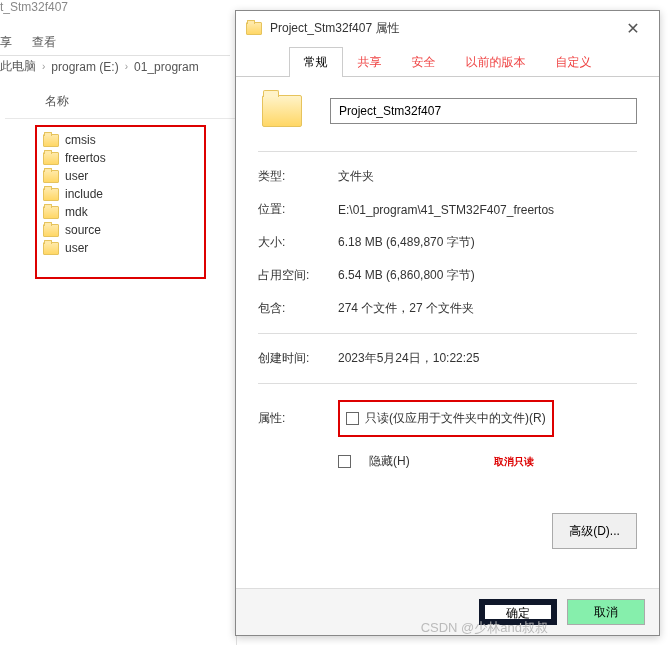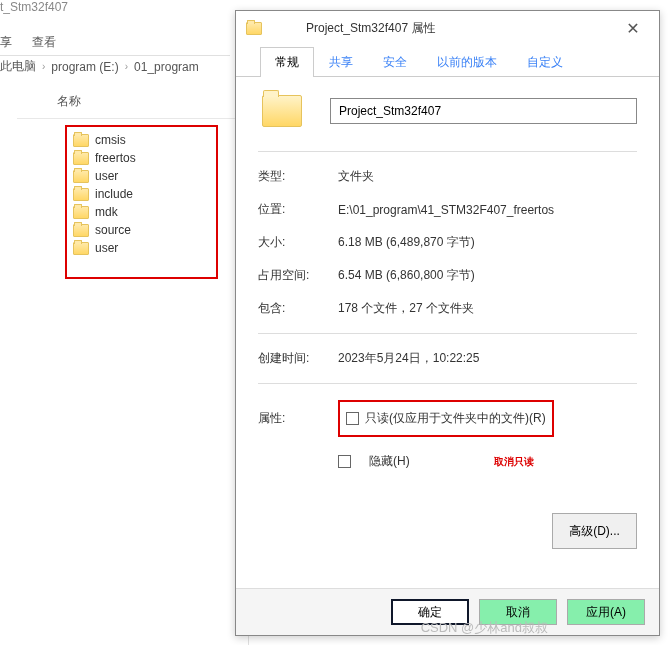--- a/index.html
+++ b/index.html
@@ -5,53 +5,53 @@
 * { box-sizing: border-box; margin: 0; padding: 0; font-family: "Microsoft YaHei", SimSun, sans-serif; font-size: 12px; }
 body { background: #fff; width: 668px; height: 645px; position: relative; overflow: hidden; }
 
 
 .explorer { position: absolute; top: 0; left: 0; width: 668px; height: 645px; background: #fff; }
 .exp-title { position: absolute; top: 0; left: 0; color: #888; }
 .exp-menu { position: absolute; top: 30px; left: 0; padding: 4px 0; display: flex; gap: 20px; color: #555; border-bottom: 1px solid #e0e0e0; width: 230px; }
 .exp-menu span { cursor: default; }
 .exp-path { position: absolute; top: 58px; left: 0; display: flex; align-items: center; gap: 6px; color: #555; }
 .exp-path .chev { color: #999; font-size: 10px; }
-.exp-body { position: absolute; top: 85px; left: 17px; width: 232px; bottom: 0; border-right: 1px solid #e0e0e0; }
+.exp-body { position: absolute; top: 85px; left: 5px; width: 232px; bottom: 0; border-right: 1px solid #e0e0e0; }
 .col-header { padding: 8px 40px; color: #555; border-bottom: 1px solid #e8e8e8; }
-.folder-frame { margin: 6px 30px 0 48px; border: 2px solid #d00; padding: 4px 6px 20px 6px; }
+.folder-frame { margin: 6px 30px 0 30px; border: 2px solid #d00; padding: 4px 6px 20px 6px; }
 .folder-item { display: flex; align-items: center; gap: 6px; padding: 2px 0; color: #333; }
 .folder-icon { width: 16px; height: 13px; background: linear-gradient(#ffe9a8,#ffd766); border: 1px solid #e6c35c; border-radius: 1px; position: relative; }
 .folder-icon::before { content: ""; position: absolute; top: -3px; left: 0; width: 6px; height: 3px; background: #ffe9a8; border: 1px solid #e6c35c; border-bottom: none; border-radius: 1px 1px 0 0; }
 
 
 .dialog { position: absolute; top: 10px; left: 235px; width: 425px; height: 626px; background: #fff; border: 1px solid #888; box-shadow: 0 2px 8px rgba(0,0,0,0.2); display: flex; flex-direction: column; }
 .dlg-title { display: flex; align-items: center; padding: 8px 10px; gap: 8px; }
 .dlg-title .ficon { width: 16px; height: 13px; background: linear-gradient(#ffe9a8,#ffd766); border: 1px solid #e6c35c; border-radius: 1px; position: relative; }
 .dlg-title .ficon::before { content: ""; position: absolute; top: -3px; left: 0; width: 6px; height: 3px; background: #ffe9a8; border: 1px solid #e6c35c; border-bottom: none; border-radius: 1px 1px 0 0; }
-.dlg-title .ttext { flex: 1; color: #333; margin-left: 36px; }
+.dlg-title .ttext { flex: 1; color: #333; }
 .dlg-title .close { width: 32px; text-align: center; font-size: 16px; color: #555; cursor: pointer; }
-.tabs { display: flex; padding: 0 24px; border-bottom: 1px solid #ccc; }
-.tab { padding: 6px 14px; color: #3b82f6; cursor: pointer; border: 1px solid transparent; border-bottom: none; position: relative; top: 1px; }
+.tabs { display: flex; padding: 0 24px; border-bottom: 1px solid #ccc; justify-content: center; }
+.tab { padding: 6px 14px; color: #ef4444; cursor: pointer; border: 1px solid transparent; border-bottom: none; position: relative; top: 1px; }
 .tab.active { border-color: #ccc; background: #fff; color: #000; }
 .dlg-body { flex: 1; padding: 18px 22px; position: relative; }
 .row { display: flex; margin-bottom: 16px; align-items: center; }
 .row .label { width: 80px; color: #333; }
 .row .value { flex: 1; color: #333; }
 .bigicon-row { display: flex; align-items: center; gap: 28px; margin-bottom: 24px; }
 .bigicon { width: 40px; height: 32px; background: linear-gradient(#fff3c8,#ffd766); border: 1px solid #e6c35c; border-radius: 2px; position: relative; margin-left: 4px; }
 .bigicon::before { content: ""; position: absolute; top: -6px; left: 0; width: 14px; height: 6px; background: #fff3c8; border: 1px solid #e6c35c; border-bottom: none; border-radius: 2px 2px 0 0; }
 .name-input { flex: 1; border: 1px solid #888; padding: 5px 8px; font-size: 12px; }
 .hr { border: none; border-top: 1px solid #ddd; margin: 4px 0 16px 0; }
 .annot { position: absolute; top: 378px; left: 258px; color: #d00; font-weight: bold; font-size: 10px; }
 .readonly-frame { border: 2px solid #d00; padding: 8px 6px; display: inline-flex; align-items: center; gap: 6px; }
 .chk { width: 13px; height: 13px; border: 1px solid #666; background: #fff; display: inline-block; }
 .adv-btn { position: absolute; right: 22px; top: 436px; width: 85px; height: 36px; border: 1px solid #aaa; background: #f0f0f0; cursor: pointer; }
 .dlg-footer { display: flex; justify-content: flex-end; gap: 10px; padding: 10px 14px; border-top: 1px solid #ddd; background: #f5f5f5; }
 .dlg-footer button { width: 78px; height: 26px; border: 1px solid #aaa; background: #86efac; cursor: pointer; }
-.dlg-footer button.primary { border: 2px solid #0f172a; background: #fff; }
+.dlg-footer button.primary { border: 6px solid #0f172a; background: #fff; }
 .watermark { position: absolute; bottom: 8px; right: 120px; color: #bbb; font-size: 13px; pointer-events: none; }
 </style>
 </head>
 <body>
 
 <div class="explorer">
   <div class="exp-title">t_Stm32f407</div>
   <div class="exp-menu">
     <span>享</span>
     <span>查看</span>
@@ -128,21 +128,21 @@
     <div class="row">
         <div class="label">大小:</div>
         <div class="value">6.18 MB (6,489,870 字节)</div>
       </div>
     <div class="row">
         <div class="label">占用空间:</div>
         <div class="value">6.54 MB (6,860,800 字节)</div>
       </div>
     <div class="row">
         <div class="label">包含:</div>
-        <div class="value">178 个文件，27 个文件夹</div>
+        <div class="value">274 个文件，27 个文件夹</div>
       </div>
     <hr class="hr">
     <div class="row">
         <div class="label">创建时间:</div>
         <div class="value">2023年5月24日，10:22:25</div>
       </div>
     <hr class="hr">
     <div class="annot">取消只读</div>
     <div class="row">
       <div class="label">属性:</div>
@@ -158,17 +158,16 @@
       <div class="value" style="display:flex;align-items:center;gap:18px;">
         <span class="chk"></span>
         <span>隐藏(H)</span>
       </div>
     </div>
     <button class="adv-btn">高级(D)...</button>
   </div>
   <div class="dlg-footer">
     <button class="primary">确定</button>
     <button>取消</button>
-    <button>应用(A)</button>
   </div>
 </div>
 
 <div class="watermark">CSDN @少林and叔叔</div>
 
 </body></html>

